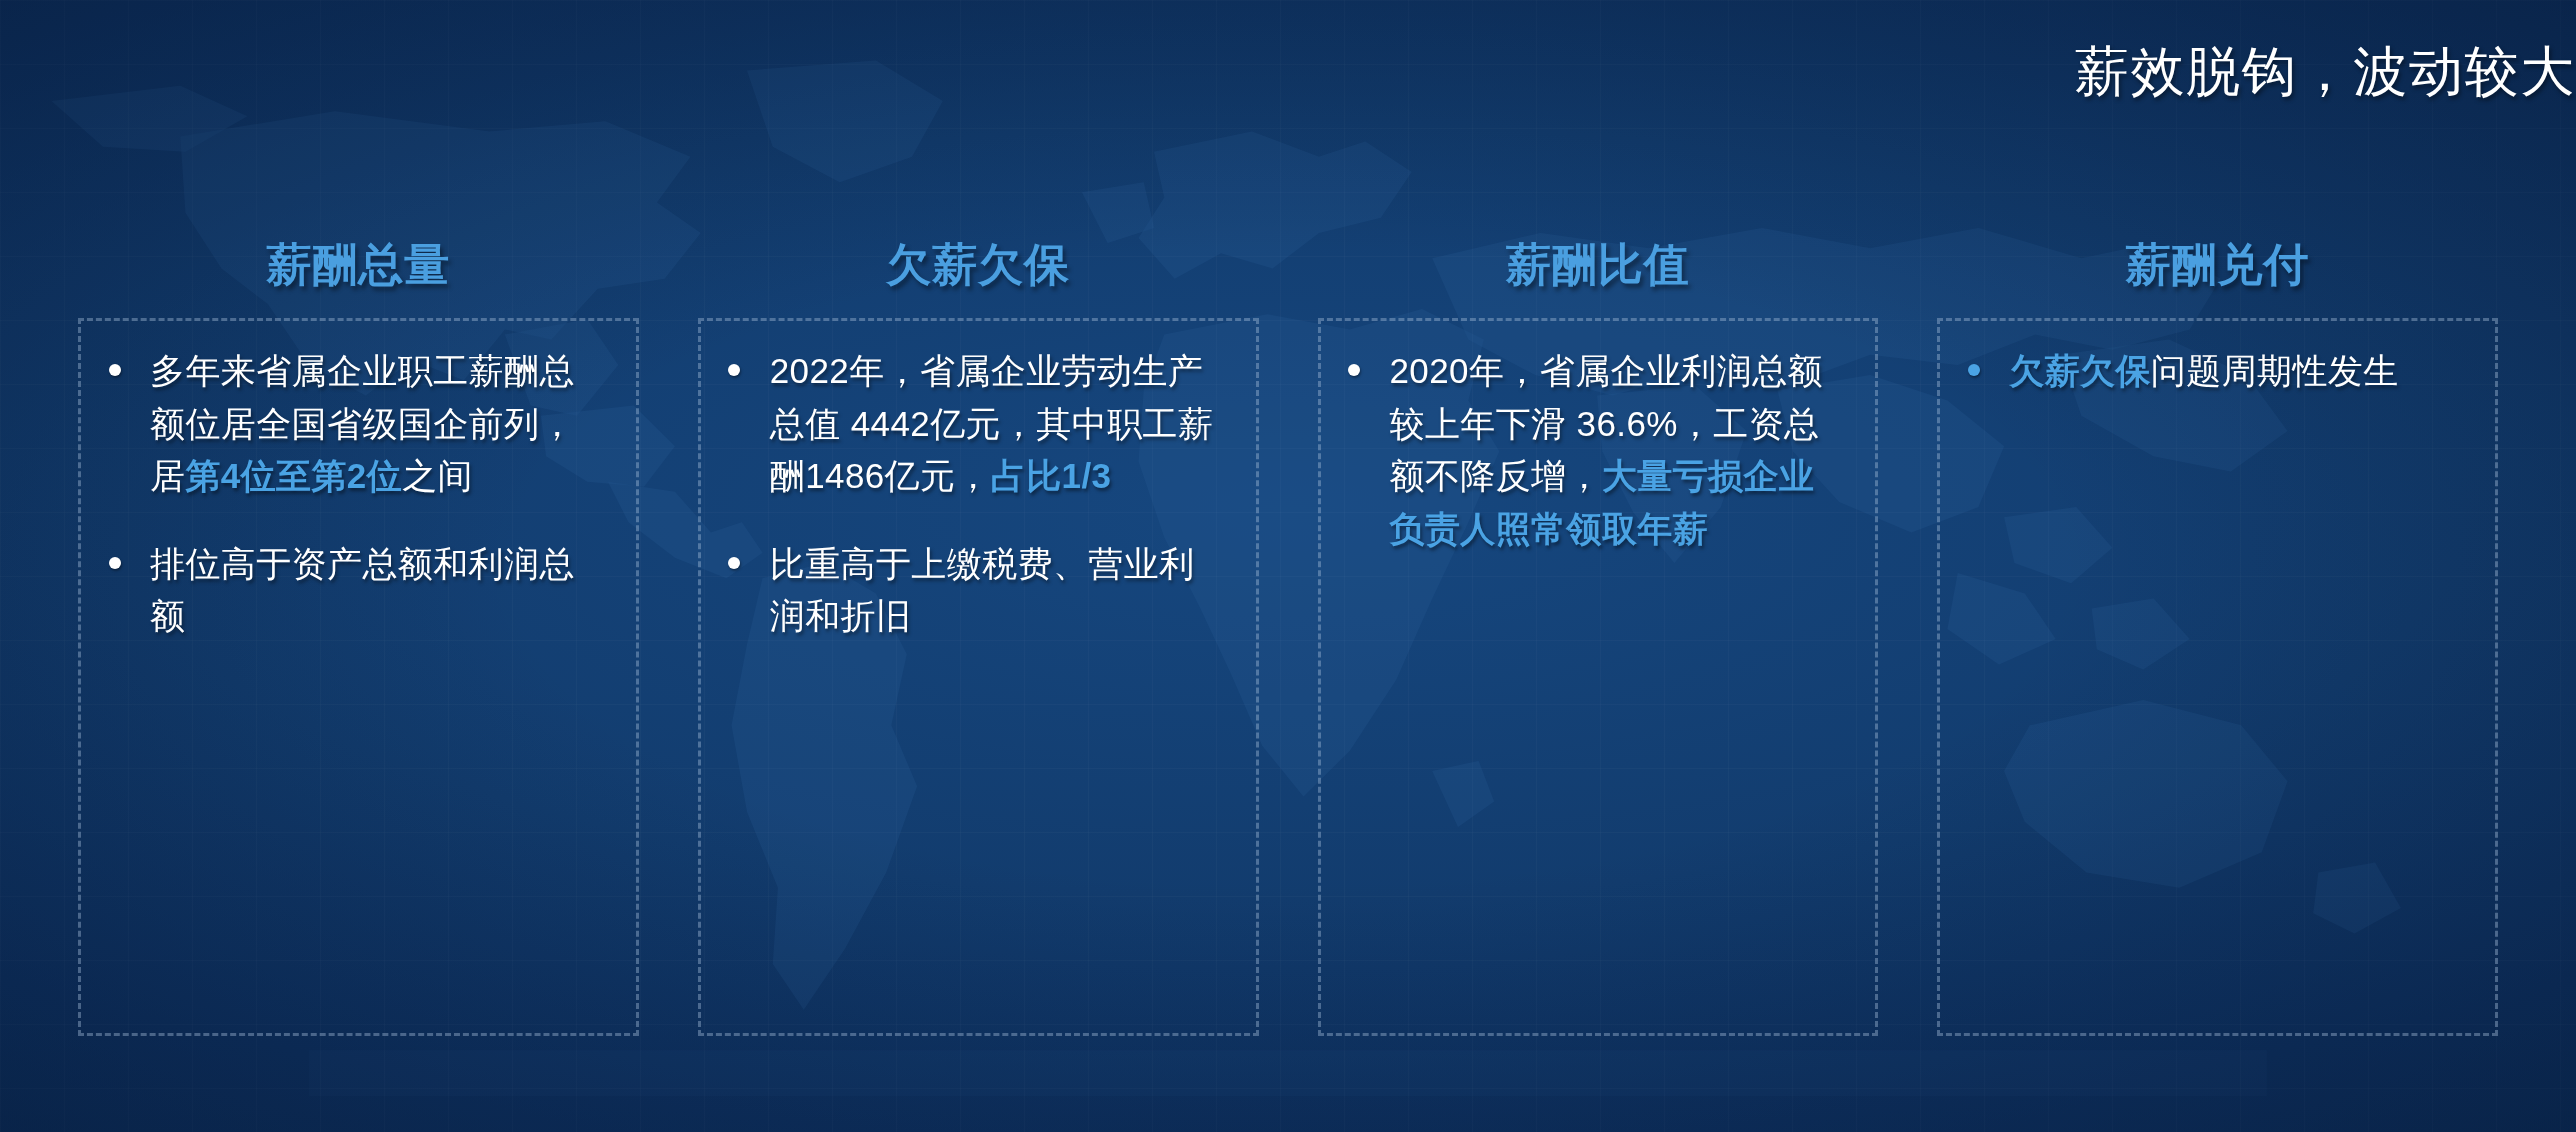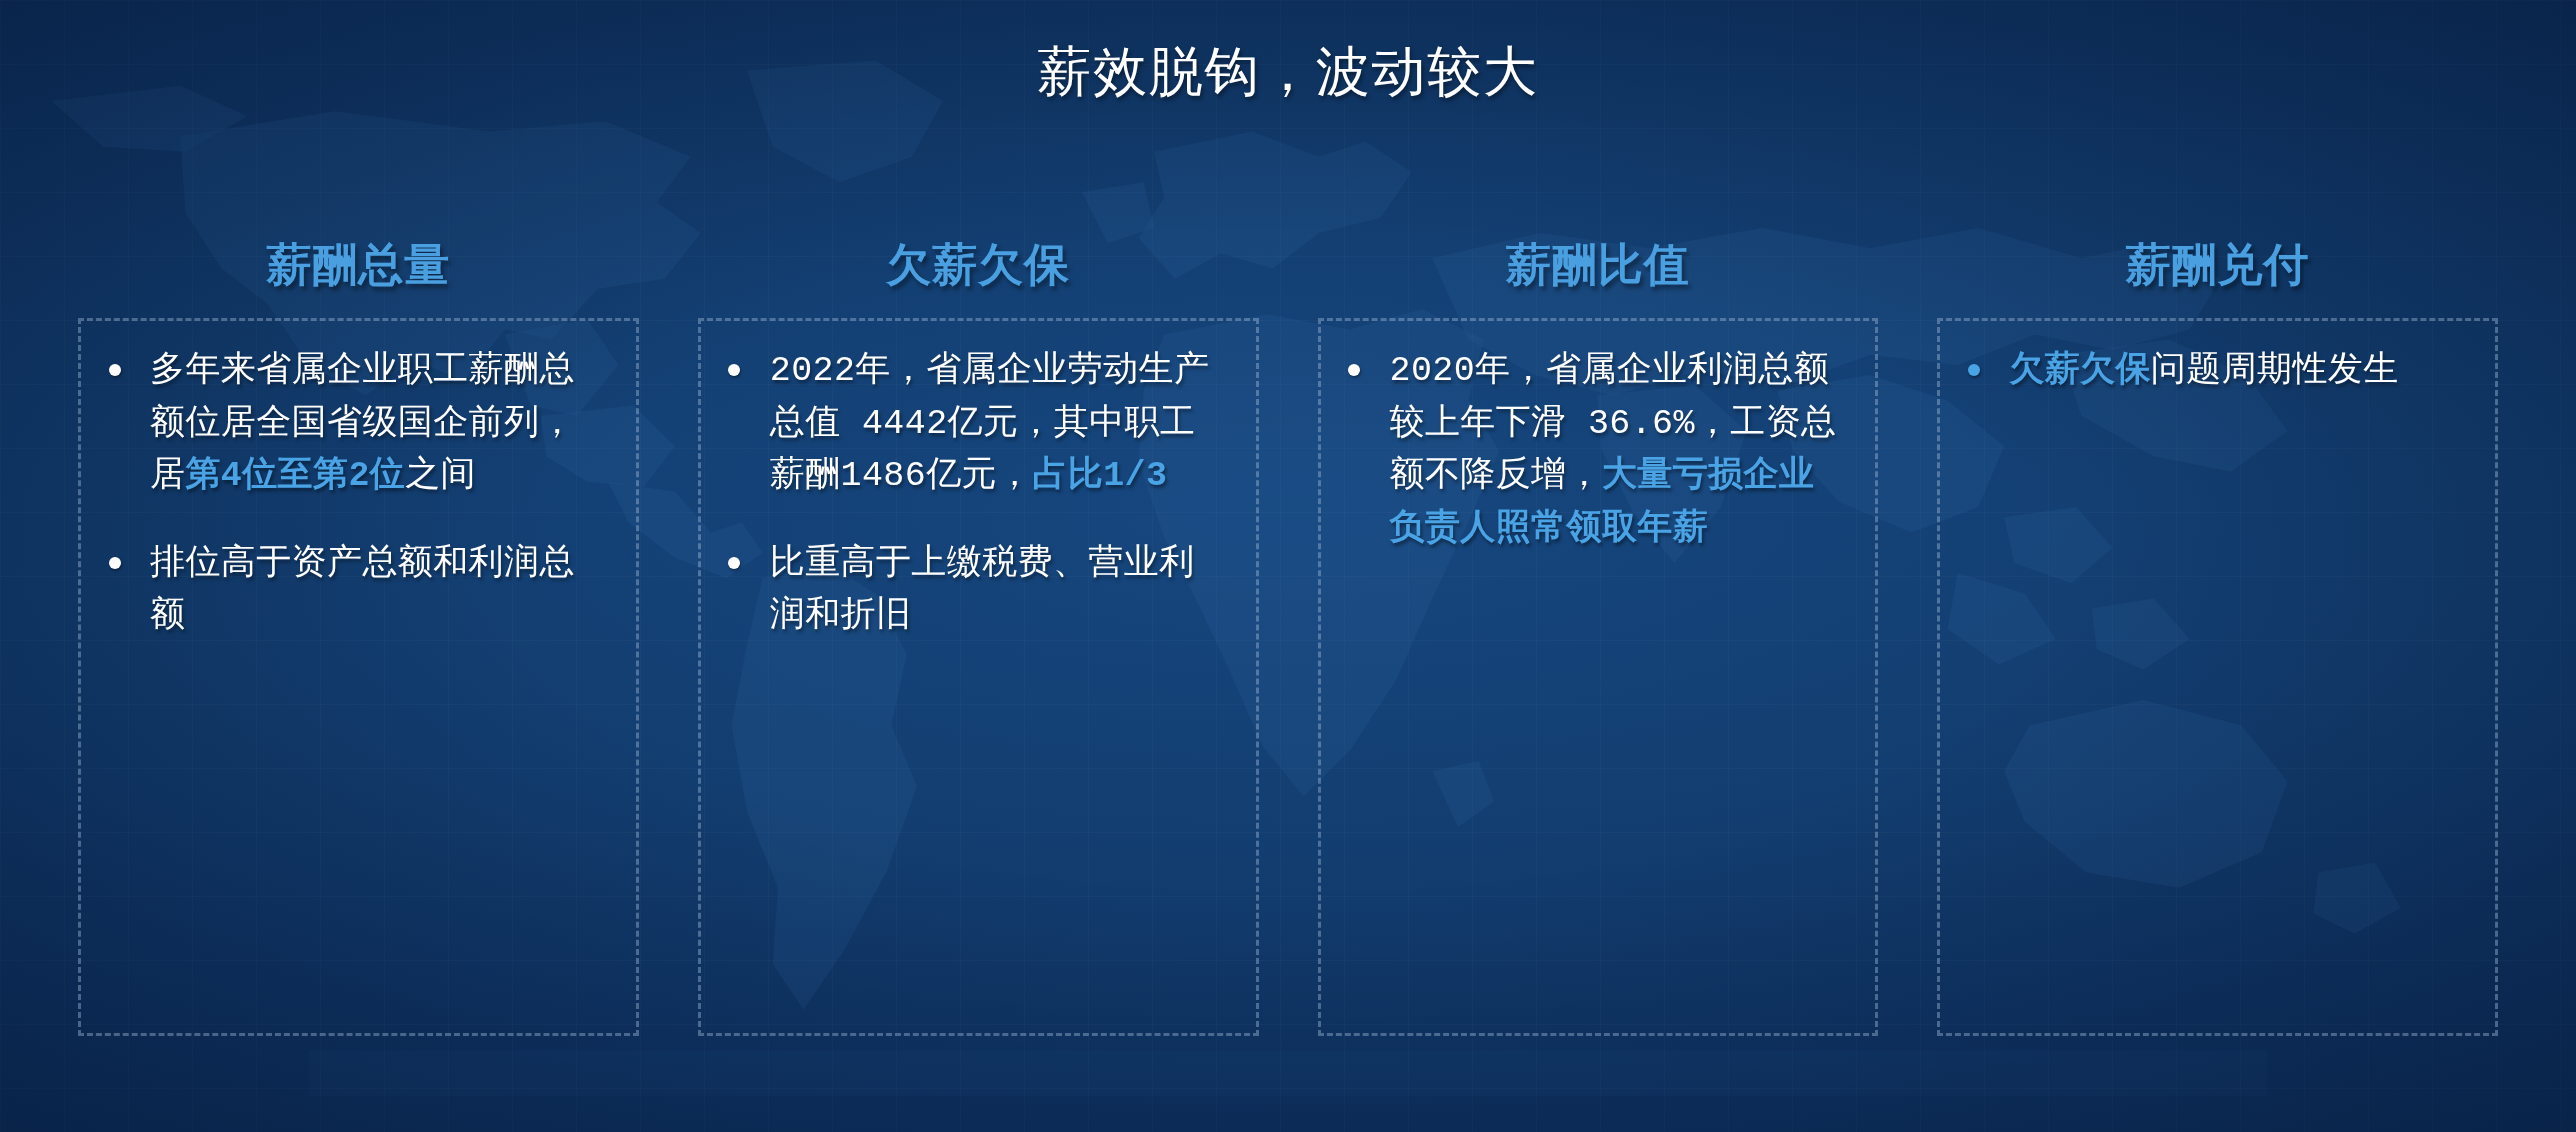--- a/index.html
+++ b/index.html
@@ -38,21 +38,21 @@
   #vignette {
     position: absolute; inset: 0;
     background: radial-gradient(ellipse 75% 70% at 50% 50%, rgba(0,0,0,0) 40%, rgba(4,20,45,0.45) 100%);
     pointer-events: none;
   }
 
   
   #title {
     position: absolute;
     left: 0; right: 0; top: 36px;
-    text-align: center;
+    text-align: right;
     color: #ffffff;
     font-size: 54px;
     letter-spacing: 1.7px;
     font-weight: 400;
     text-shadow: 1.7px 2.6px 4.3px rgba(0,0,0,0.45);
     white-space: nowrap;
   }
 
   
   #columns {
@@ -80,21 +80,21 @@
     white-space: nowrap;
   }
   .col-box {
     flex: 1 1 auto;
     border: 3.5px dashed rgba(168,192,220,0.40);
     box-sizing: border-box;
     padding: 24px 26px 17.3px 19px;
   }
   ul.bullets {
     list-style: none;
-    margin: 0; padding: 0; font-family: Liberation Mono, monospace;
+    margin: 0; padding: 0;
   }
   ul.bullets > li {
     position: relative;
     padding-left: 50px;
     margin-bottom: 35px;
     color: #ffffff;
     font-size: 35px;
     line-height: 1.50;
     letter-spacing: 0.4px;
     text-shadow: 1.7px 2.6px 3.5px rgba(0,0,0,0.42);

